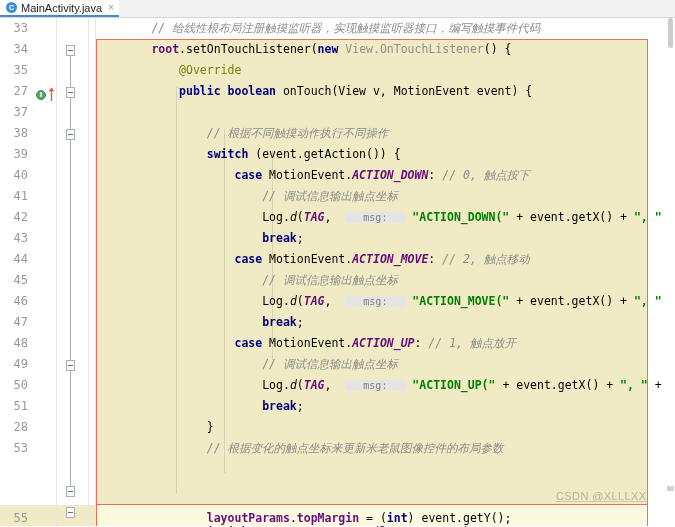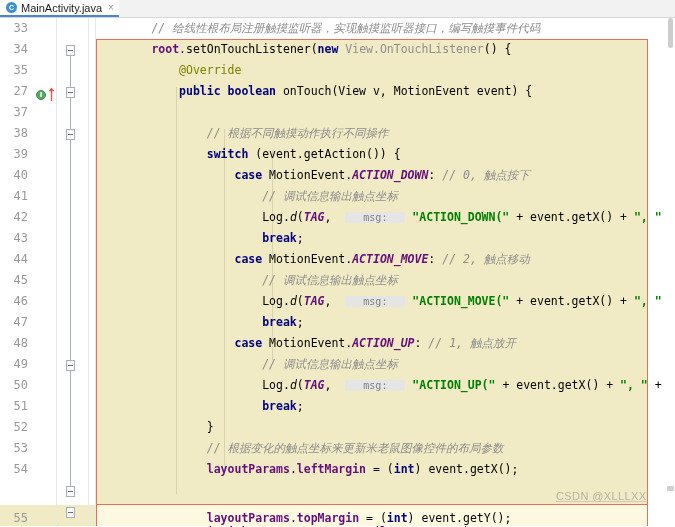--- a/index.html
+++ b/index.html
@@ -389,33 +389,29 @@
     <span class="lineno">50</span>
     <span class="codecell"><span class="plain">                        Log.</span><span class="mth">d</span><span class="plain">(</span><span class="stat">TAG</span><span class="plain">, </span> <span class="hint">msg:</span> <span class="str">"ACTION_UP("</span><span class="plain"> + event.getX() + </span><span class="str">", "</span><span class="plain"> + event.getY() + </span></span>
   </div>
 
   <div class="row" style="top:378px;">
     <span class="lineno">51</span>
     <span class="codecell"><span class="kw">                        break</span><span class="plain">;</span></span>
   </div>
 
   <div class="row" style="top:399px;">
-    <span class="lineno">52</span>
+    <span class="lineno">28</span>
     <span class="codecell"><span class="plain">                }</span></span>
   </div>
 
   <div class="row" style="top:420px;">
     <span class="lineno">53</span>
     <span class="codecell"><span class="cmt">                // 根据变化的触点坐标来更新米老鼠图像控件的布局参数</span></span>
   </div>
 
-  <div class="row" style="top:441px;">
-    <span class="lineno">54</span>
-    <span class="codecell"><span class="fld">                layoutParams</span><span class="plain">.</span><span class="fld">leftMargin</span><span class="plain"> = (</span><span class="kw">int</span><span class="plain">) event.getX();</span></span>
-  </div>
 
   <div class="row" style="top:490px;">
     <span class="lineno">55</span>
     <span class="codecell"><span class="fld">                layoutParams</span><span class="plain">.</span><span class="fld">topMargin</span><span class="plain"> = (</span><span class="kw">int</span><span class="plain">) event.getY();</span></span>
   </div>
 
   <div class="row" style="top:511px;padding-left:22px;">
     <span class="lineno">56</span>
     <span class="codecell"><span class="cmt">                // 重新设置米老鼠图像控件的布局参数</span></span>
   </div>

